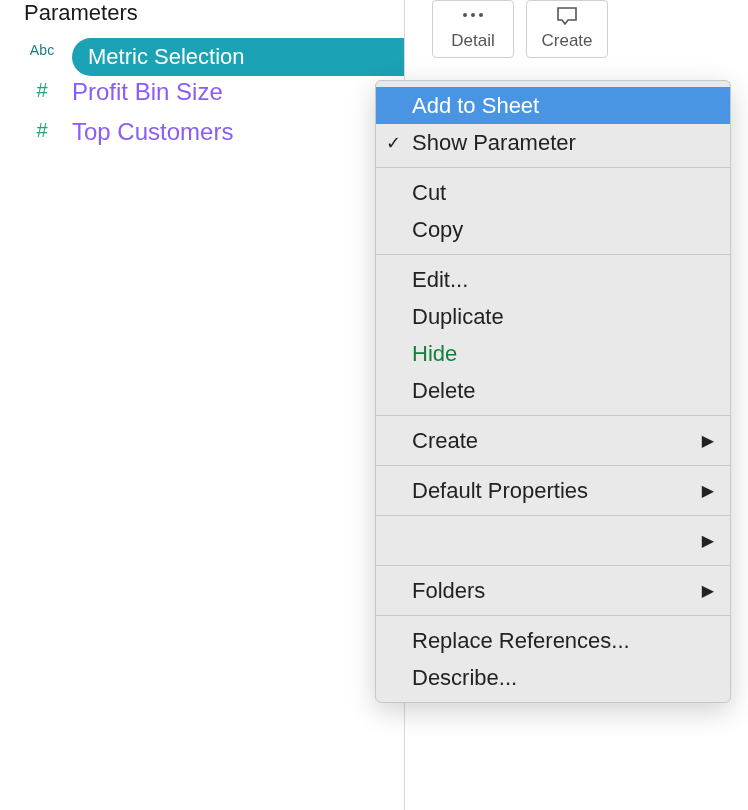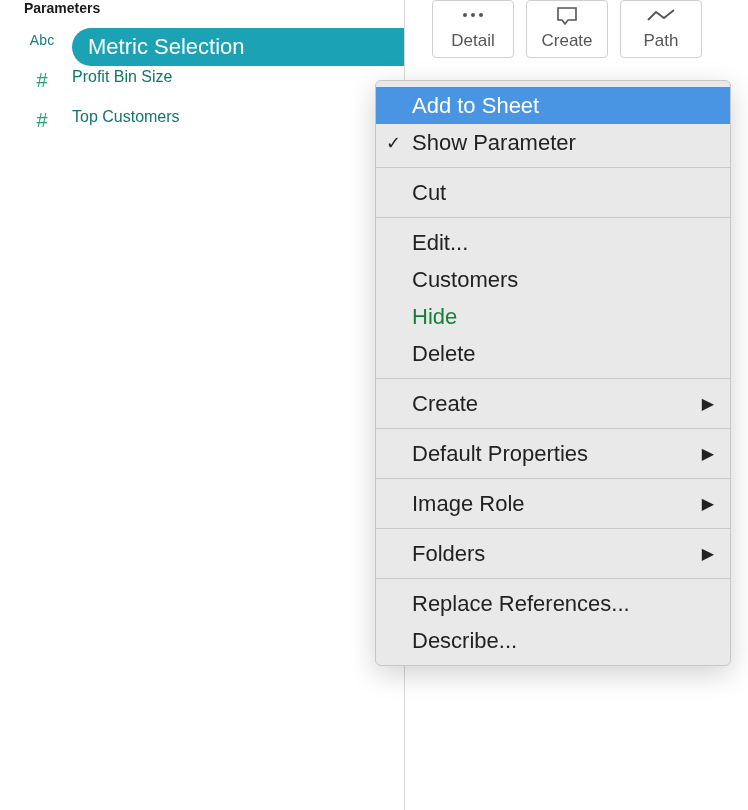--- a/index.html
+++ b/index.html
@@ -5,22 +5,22 @@
   * { box-sizing: border-box; }
   html, body {
     margin: 0; padding: 0;
     width: 748px; height: 810px;
     font-family: -apple-system, "Helvetica Neue", Arial, sans-serif;
     background: #fff;
     position: relative;
     overflow: hidden;
   }
   .panel-title {
-    font-weight: 700;
-    font-size: 14px;
+    font-weight: 400;
+    font-size: 22px;
     color: #1a1a1a;
     padding: 0 0 12px 24px;
   }
   .param-list {
     padding-left: 26px;
   }
   .param-row {
     display: flex;
     align-items: flex-start;
     height: 40px;
@@ -38,22 +38,22 @@
     color: #1a7d7d;
     font-weight: 400;
     letter-spacing: 0.2px;
   }
   .hash {
     color: #2aa37a;
     font-size: 20px;
     font-weight: 500;
   }
   .param-label {
-    font-size: 16px;
-    color: #0f766e;
+    font-size: 24px;
+    color: #8b5cf6;
     white-space: nowrap;
   }
   .pill {
     display: flex;
     align-items: center;
     height: 38px;
     border-radius: 19px;
     background: #1ba2b5;
     color: #fff;
     padding: 0 30px 0 16px;
@@ -180,53 +180,48 @@
     <span>Detail</span>
   </div>
   <div class="marks-btn">
     <span class="mk-icon">
       <svg width="28" height="22">
           <path d="M5 3h18v12H15l-3 4-3-4H5z" fill="none" stroke="#555" stroke-width="1.6"></path>
         </svg>
     </span>
     <span>Create</span>
   </div>
-  <div class="marks-btn">
-    <span class="mk-icon">
-      <svg width="30" height="20">
-          <polyline points="2,14 10,6 18,12 28,4" fill="none" stroke="#555" stroke-width="1.8"></polyline>
-        </svg>
-    </span>
-    <span>Path</span>
-  </div>
 </div>
 
 <div class="ctx">
   <div class="group">
     <div class="item hl">
       <span>Add to Sheet</span>
     </div>
     <div class="item">
       <span class="check">✓</span>
       <span>Show Parameter</span>
     </div>
   </div>
   <div class="sep"></div>
   <div class="group">
     <div class="item">
         <span>Cut</span>
       </div>
+    <div class="item">
+        <span>Copy</span>
+      </div>
   </div>
   <div class="sep"></div>
   <div class="group">
     <div class="item">
         <span>Edit...</span>
       </div>
     <div class="item">
-        <span>Customers</span>
+        <span>Duplicate</span>
       </div>
     <div class="item disabled">
         <span>Hide</span>
       </div>
     <div class="item">
         <span>Delete</span>
       </div>
   </div>
   <div class="sep"></div>
   <div class="group">
@@ -238,21 +233,20 @@
   <div class="sep"></div>
   <div class="group">
     <div class="item">
       <span>Default Properties</span>
       <span class="arrow">▶</span>
     </div>
   </div>
   <div class="sep"></div>
   <div class="group">
     <div class="item">
-      <span>Image Role</span>
       <span class="arrow">▶</span>
     </div>
   </div>
   <div class="sep"></div>
   <div class="group">
     <div class="item">
       <span>Folders</span>
       <span class="arrow">▶</span>
     </div>
   </div>

